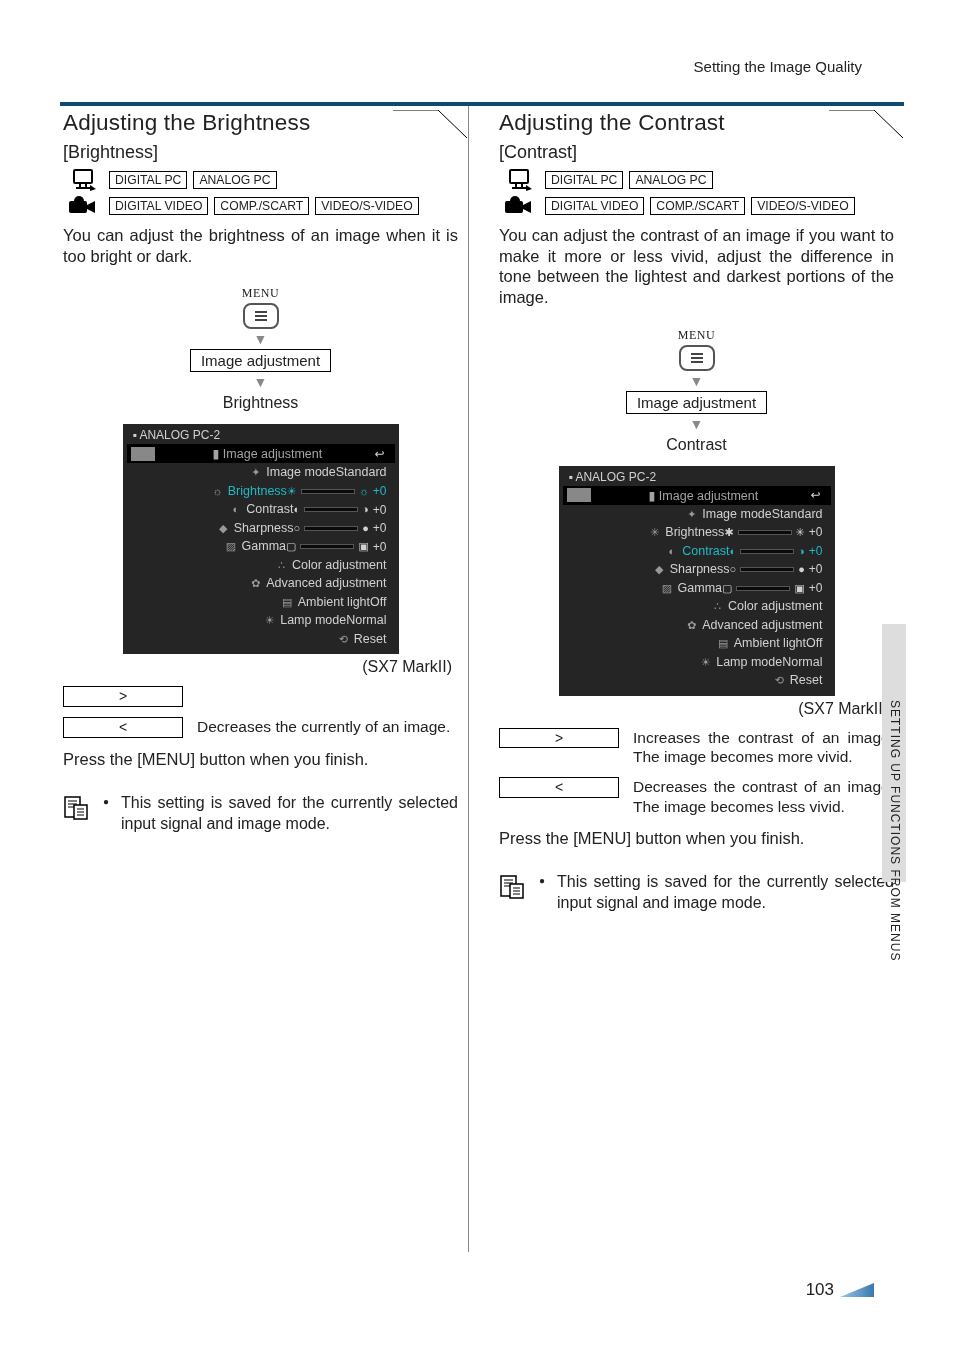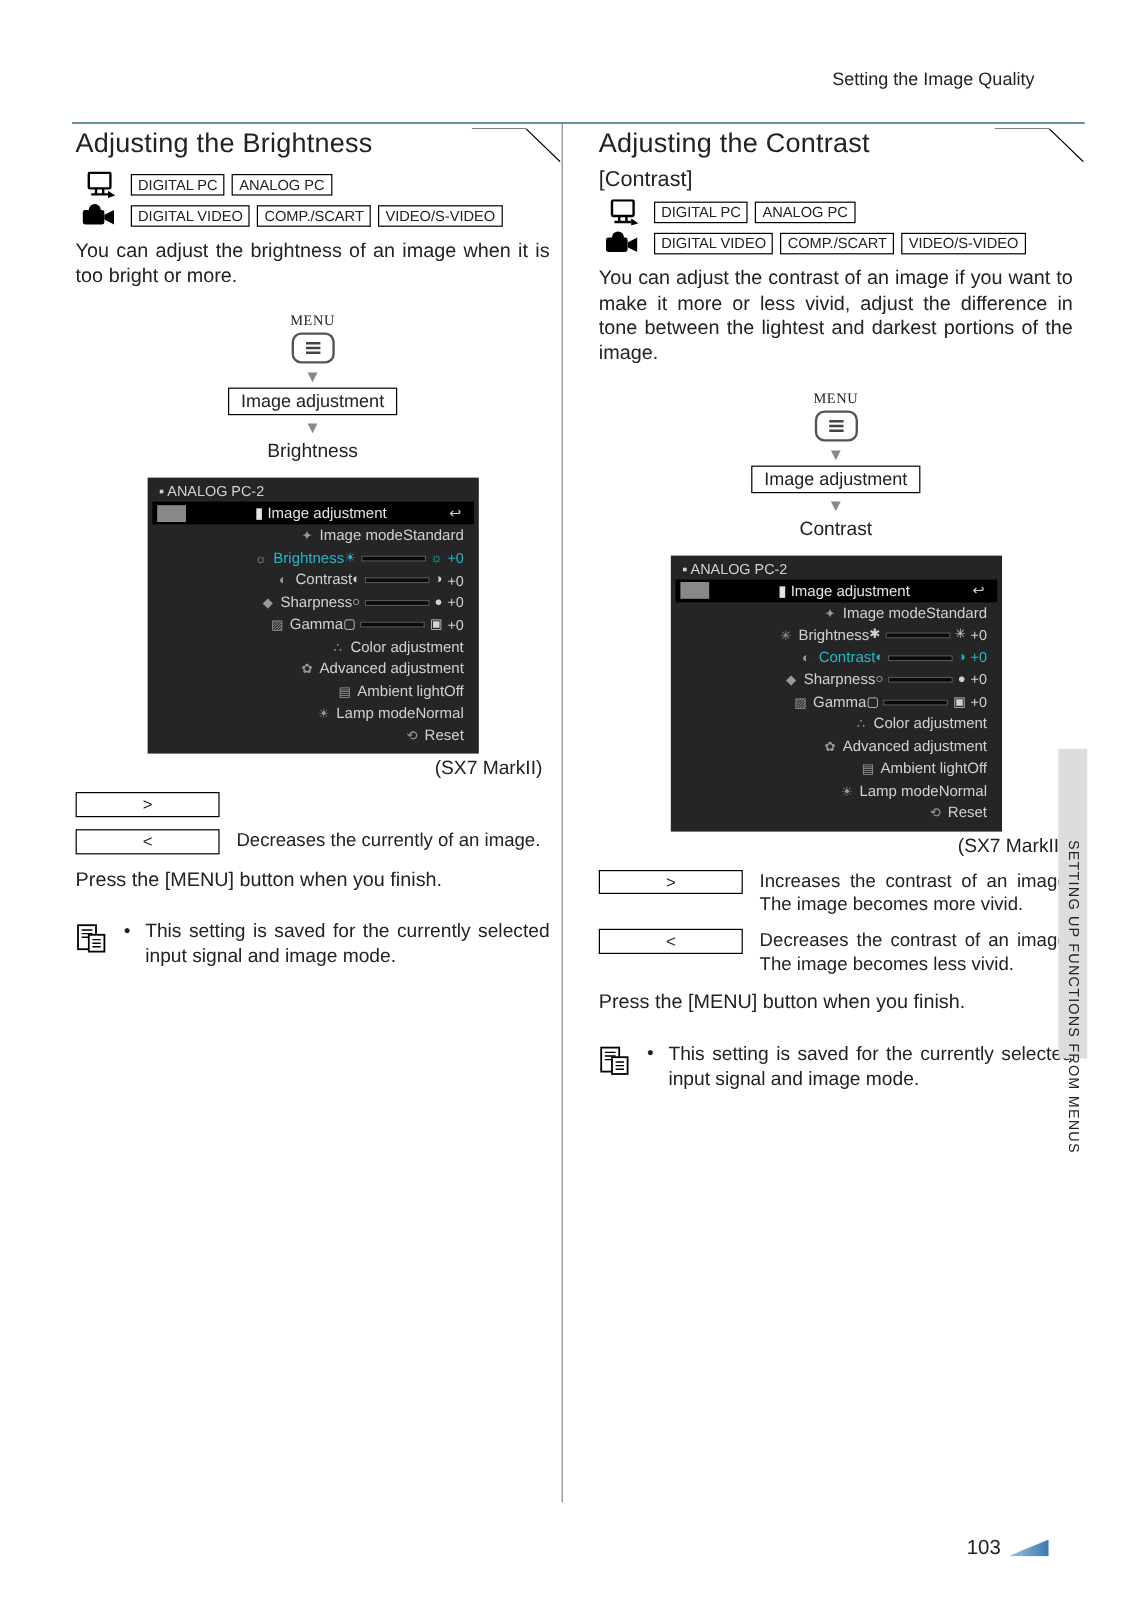--- a/index.html
+++ b/index.html
@@ -1,19 +1,19 @@
 <!DOCTYPE html>
 <html><head>
 <meta charset="utf-8">
 <style>
   * { box-sizing: border-box; margin: 0; padding: 0; }
   body { font-family: Arial, Helvetica, sans-serif; background: #fff; width: 954px; height: 1352px; position: relative; font-size: 14px; color: #222; }
   .page { padding: 54px 50px 40px 60px; position: relative; height: 100%; border-radius: 12px; }
   .header-right { position: absolute; top: 58px; right: 92px; font-size: 15px; }
-  .columns { display: flex; gap: 26px; margin-top: 48px; border-top: 1px solid #0c4a6e; min-height: 1150px; }
+  .columns { display: flex; gap: 26px; margin-top: 48px; border-top: 4px solid #0c4a6e; min-height: 1150px; }
   .col { flex: 1; border-right: 1px solid #888; padding: 4px 10px 10px 3px; }
   .col.right { border-right: none; border-left: 0; padding-left: 4px; }
   .sec-title-wrap { position: relative; height: 30px; margin-bottom: 2px;}
   .sec-title { font-size: 22.5px; font-weight: 400; letter-spacing: 0.2px; }
   .sec-title-line { position: absolute; top: 0; right:-9px; width: 74px; height: 28px; }
   .sec-title-line svg { width: 100%; height: 100%; }
   .sub-label { font-size: 18px; margin-top: 2px; }
   .sig-tags { margin-top: 6px; }
   .sig-row { display: flex; align-items: center; gap: 6px; margin-bottom:4px;}
   .sig-icon { width: 40px; height:22px; display:flex; align-items:center; justify-content:center;}
@@ -24,21 +24,21 @@
   .menu-label { font-size: 12px; letter-spacing: 0.5px; font-family: Liberation Serif, serif; }
   .menu-btn { width:36px; height:26px; border:2px solid #555; border-radius:8px; margin: 2px auto 0 auto; display:flex; align-items:center; justify-content:center; }
   .menu-btn svg { width:14px; height:12px; }
   .dn-arrow { color:#888; font-size:14px; margin: 2px 0;}
   .nav-box { display:inline-block; border:1px solid #000; padding:2px 10px; font-size:15px; }
   .nav-text { font-size: 16px; margin-top:4px;}
   .osd { background:#252525; color:#cfd2d2; margin: 12px auto 2px auto; width: 276px; font-size: 13px; padding: 4px 4px 6px 4px; }
   .osd-top { font-size:12px; padding-left:6px; margin-bottom:2px;}
   .osd-tabs { background:#000; padding:2px 4px; display:flex; align-items:center; gap:22px; position:relative;}
   .osd-tab-ic { width:24px; height:14px; background:#888;}
-  .osd-tab-lbl { font-size:12.5px; color:#e5e5e5;padding-left:36px; }
+  .osd-tab-lbl { font-size:12.5px; color:#a3a3a3;padding-left:36px; }
   .osd-return { margin-left:auto; width:22px; height:14px; font-size:12px; text-align:center;}
   .osd-row { display:flex; justify-content:flex-end; padding:1px 8px 0 6px; align-items:center; font-size:12.5px; line-height:1.4; }
   .osd-row.hl { color:#1fb9c7; }
   .osd-ic { display:inline-block; width:13px; text-align:center; margin-right:4px; color:#999; font-size:11px;}
   .osd-slider { display:inline-flex; align-items:center; gap:4px; font-size:11px;}
   .osd-slider .bar { width:54px; height:5px; background:#0a0a0a; border:1px solid #555; position:relative;}
   .osd-slider .val { font-size:12px;}
   .caption-right { text-align: right; font-size:16px; margin-top:4px; padding-right: 6px;}
   .ctrl-row { display:flex; gap: 14px; margin-top: 10px; align-items:flex-start; }
   .ctrl-key { border:1px solid #000; width:120px; text-align:center; font-size:14px; padding:0 0; line-height:1.35;}
@@ -65,20 +65,21 @@
 
     <div class="col">
       <div class="sec-title-wrap">
         <div class="sec-title">Adjusting the Brightness</div>
         <div class="sec-title-line">
           <svg viewBox="0 0 74 28">
               <path d="M0 0 L45 0 L74 28" fill="none" stroke="#000" stroke-width="1"></path>
             </svg>
         </div>
       </div>
+      <div class="sub-label">[Brightness]</div>
 
       <div class="sig-tags">
         <div class="sig-row">
           <span class="sig-icon">
             <svg viewBox="0 0 30 22">
                 <rect x="6" y="1" width="18" height="13" rx="1" fill="none" stroke="#000" stroke-width="2"></rect>
                 <path d="M12 14 L12 19 M18 14 L18 19 M8 19 L22 19" stroke="#000" stroke-width="2"></path>
                 <path d="M22 16 l6 4 -6 2 z" fill="#000"></path>
               </svg>
           </span>
@@ -92,21 +93,21 @@
                 <circle cx="11" cy="6" r="5" fill="#000"></circle>
                 <path d="M19 10 l8 -4 v12 l-8 -4 z" fill="#000"></path>
               </svg>
           </span>
           <span class="tag">DIGITAL VIDEO</span>
           <span class="tag">COMP./SCART</span>
           <span class="tag">VIDEO/S-VIDEO</span>
         </div>
       </div>
 
-      <div class="body-text">You can adjust the brightness of an image when it is too bright or more.</div>
+      <div class="body-text">You can adjust the brightness of an image when it is too bright or dark.</div>
 
       <div class="nav-block">
         <div class="menu-label">MENU</div>
         <div class="menu-btn">
           <svg viewBox="0 0 14 12">
               <path d="M1 2 h12 M1 6 h12 M1 10 h12" stroke="#444" stroke-width="2"></path>
             </svg>
         </div>
         <div class="dn-arrow">▼</div>
         <div class="nav-box">Image adjustment</div>

